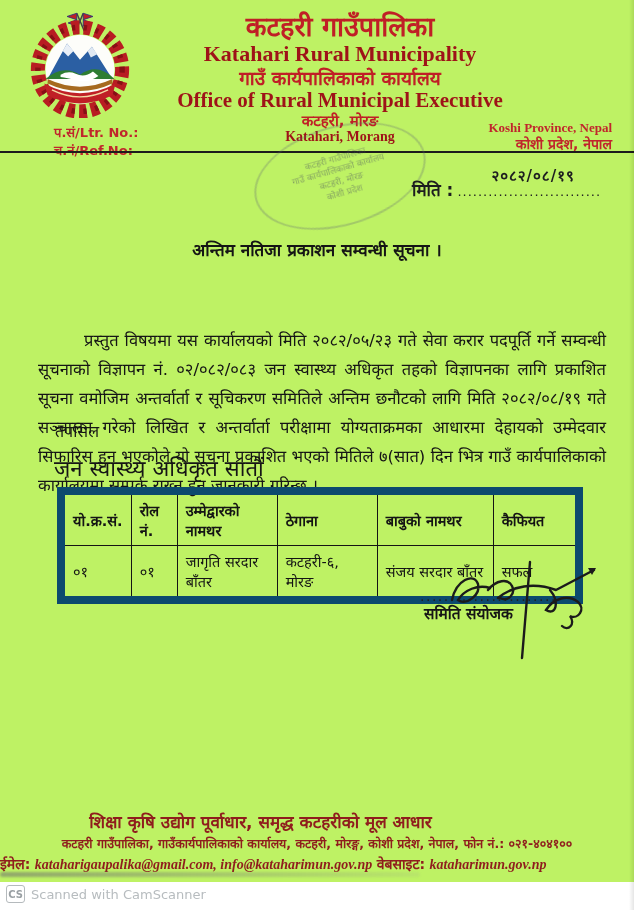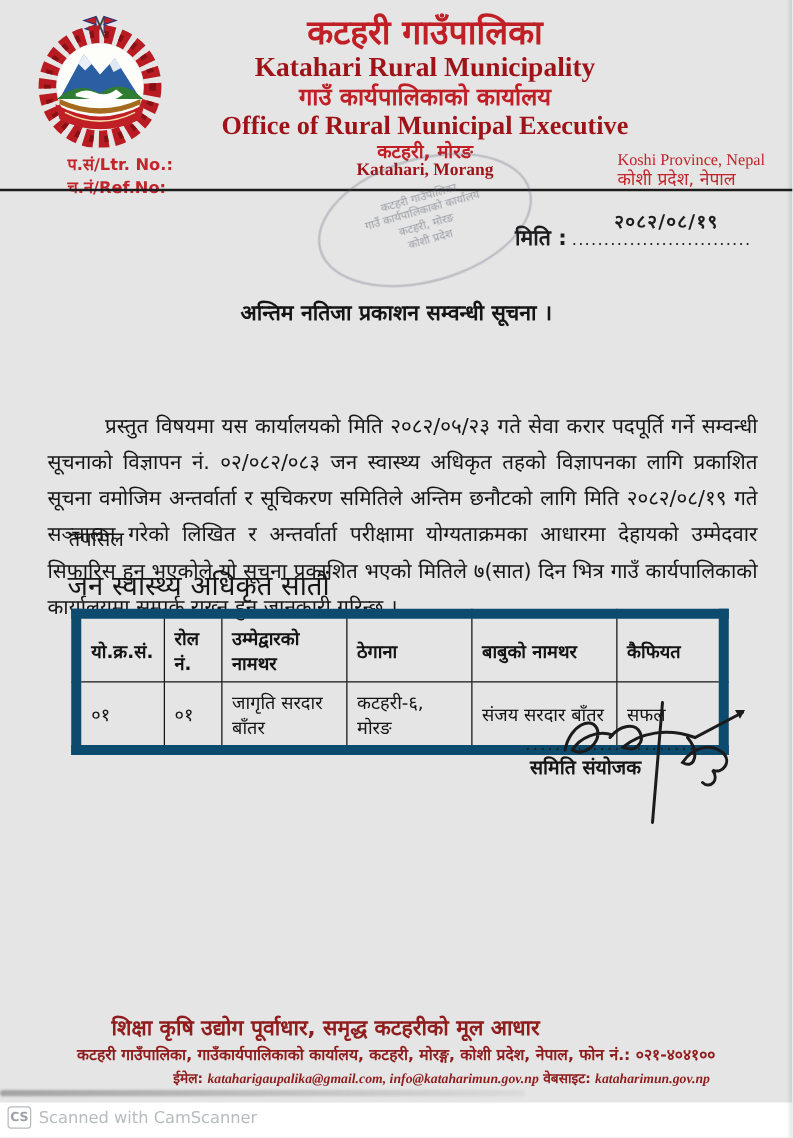--- a/index.html
+++ b/index.html
@@ -2,36 +2,36 @@
 <html><head>
 <meta charset="utf-8">
 <style>
   html,body{margin:0;padding:0;}
   body{
     width:634px;height:910px;position:relative;overflow:hidden;
     background:#ffffff;
     font-family:"DejaVu Sans",sans-serif;
     color:#1d1d1f;
   }
-  .page{position:absolute;inset:0;background:#e5e5e5;}
+  .page{position:absolute;inset:0;background:#bef264;}
   .page::after{content:"";position:absolute;top:0;right:0;width:5px;height:100%;
     background:linear-gradient(to right,rgba(0,0,0,0),rgba(0,0,0,.10));}
 
   
   .emblem{position:absolute;left:26px;top:10px;width:108px;height:108px;}
   .hdr{position:absolute;left:130px;top:12px;width:420px;text-align:center;line-height:1.12;}
   .hdr .np-title{font-size:27px;font-weight:bold;color:#c01f26;}
   .hdr .en-title{font-size:22px;font-weight:bold;color:#9e1318;font-family:"Liberation Serif",serif;}
   .hdr .np-office{font-size:19px;font-weight:bold;color:#c01f26;margin-top:1px;}
   .hdr .en-office{font-size:21px;font-weight:bold;color:#9e1318;font-family:"Liberation Serif",serif;}
   .hdr .np-place{font-size:15px;font-weight:bold;color:#c01f26;}
   .hdr .en-place{font-size:14px;font-weight:bold;color:#9e1318;font-family:"Liberation Serif",serif;}
 
   .meta-left{position:absolute;left:54px;top:124px;font-size:13px;font-weight:bold;color:#c0262c;line-height:1.35;}
-  .meta-right{position:absolute;right:22px;top:120px;text-align:left;font-weight:normal;color:#c0262c;line-height:1.2;}
+  .meta-right{position:absolute;right:22px;top:120px;text-align:right;font-weight:bold;color:#c0262c;line-height:1.2;}
   .meta-right .en{font-size:13px;font-family:"Liberation Serif",serif;}
   .meta-right .np{font-size:14px;}
 
   .rule{position:absolute;left:0;top:151px;width:634px;height:2px;background:#1c1c1c;}
 
   
   .stamp{position:absolute;left:252px;top:126px;width:172px;height:96px;
     transform:rotate(-16deg);border:2px solid rgba(90,95,115,.28);border-radius:50%;
     display:flex;flex-direction:column;justify-content:center;text-align:center;
     color:rgba(70,75,95,.48);font-size:9px;line-height:1.3;filter:blur(.4px);}
@@ -60,22 +60,22 @@
   .sig{position:absolute;left:420px;top:588px;width:200px;}
   .sig-dots{font-size:14px;letter-spacing:1.5px;color:#222;}
   .sig-title{font-size:15.5px;font-weight:bold;color:#161616;margin-top:-2px;margin-left:4px;}
   .sig-svg{position:absolute;left:18px;top:-34px;pointer-events:none;}
 
   
   .foot-slogan{position:absolute;left:0;top:810px;width:521px;text-align:center;
     font-size:17px;font-weight:bold;color:#8f1d1d;}
   .foot-address{position:absolute;left:0;top:835px;width:634px;text-align:center;
     font-size:12.5px;font-weight:bold;color:#8f1d1d;}
-  .foot-email{position:absolute;left:0;top:854px;width:568px;text-align:right;
-    font-size:11px;color:#8f1d1d;}
+  .foot-email{position:absolute;left:0;top:854px;width:568px;text-align:left;
+    font-size:14px;color:#8f1d1d;}
   .foot-email .lbl{font-weight:bold;font-style:normal;}
   .foot-email .val{font-style:italic;font-family:"Liberation Serif",serif;font-weight:bold;}
 
   
   .scan-smudge{position:absolute;left:0;top:872px;width:420px;height:5px;border-radius:3px;
     background:linear-gradient(to right,rgba(110,110,112,.55),rgba(150,150,152,.12));
     filter:blur(1px);}
   .cs-bar{position:absolute;left:0;bottom:0;width:634px;height:28px;background:#fff;margin-top:32px;}
   .cs-badge{position:absolute;left:6px;bottom:7px;width:17px;height:16px;border:1.5px solid #b5babd;
     border-radius:3px;color:#9aa0a4;font-size:10px;font-weight:bold;display:flex;

